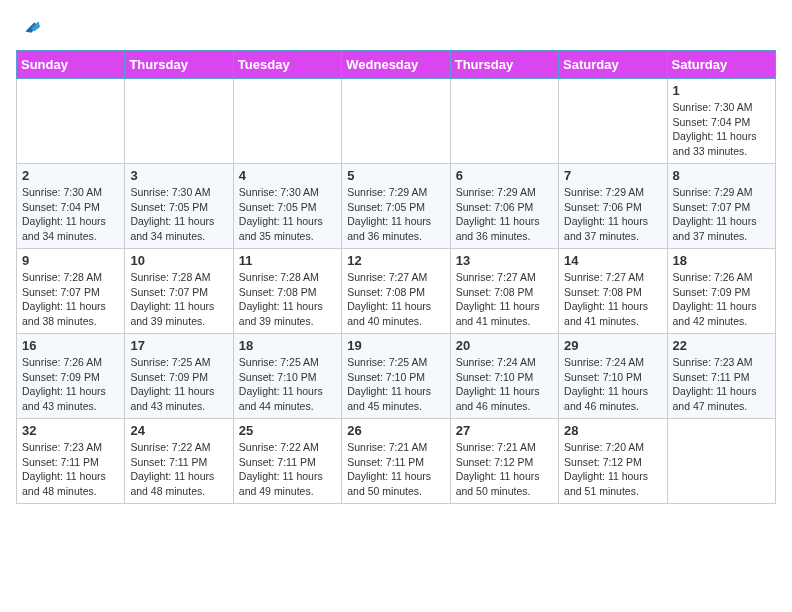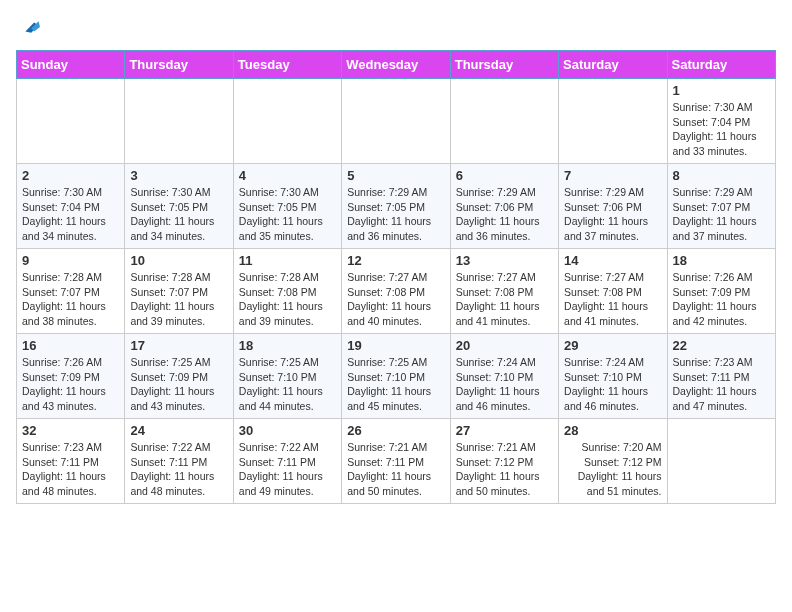--- a/index.html
+++ b/index.html
@@ -303,21 +303,21 @@
 and 48 minutes.</div>
         </td>
         <td>
           <span class="day-num">24</span>
           <div class="day-info" style="white-space: pre-line;">Sunrise: 7:22 AM
 Sunset: 7:11 PM
 Daylight: 11 hours
 and 48 minutes.</div>
         </td>
         <td>
-          <span class="day-num">30</span>
+          <span class="day-num">25</span>
           <div class="day-info" style="white-space: pre-line;">Sunrise: 7:22 AM
 Sunset: 7:11 PM
 Daylight: 11 hours
 and 49 minutes.</div>
         </td>
         <td>
           <span class="day-num">26</span>
           <div class="day-info" style="white-space: pre-line;">Sunrise: 7:21 AM
 Sunset: 7:11 PM
 Daylight: 11 hours
@@ -325,21 +325,21 @@
         </td>
         <td>
           <span class="day-num">27</span>
           <div class="day-info" style="white-space: pre-line;">Sunrise: 7:21 AM
 Sunset: 7:12 PM
 Daylight: 11 hours
 and 50 minutes.</div>
         </td>
         <td>
           <span class="day-num">28</span>
-          <div class="day-info" style="white-space: pre-line; text-align: right;">Sunrise: 7:20 AM
+          <div class="day-info" style="white-space: pre-line;">Sunrise: 7:20 AM
 Sunset: 7:12 PM
 Daylight: 11 hours
 and 51 minutes.</div>
         </td>
         <td class="empty-cell"></td>
       </tr>
     </tbody>
 </table>
 
 </body></html>

